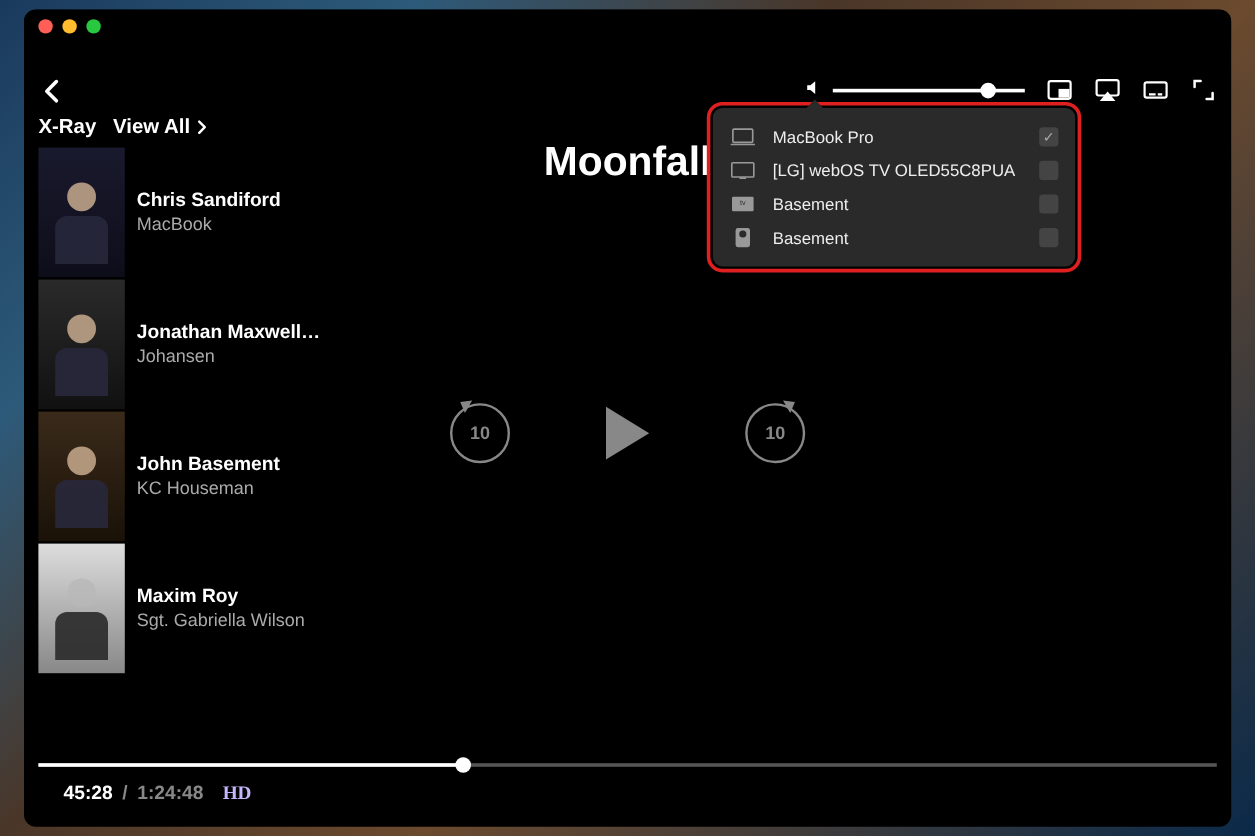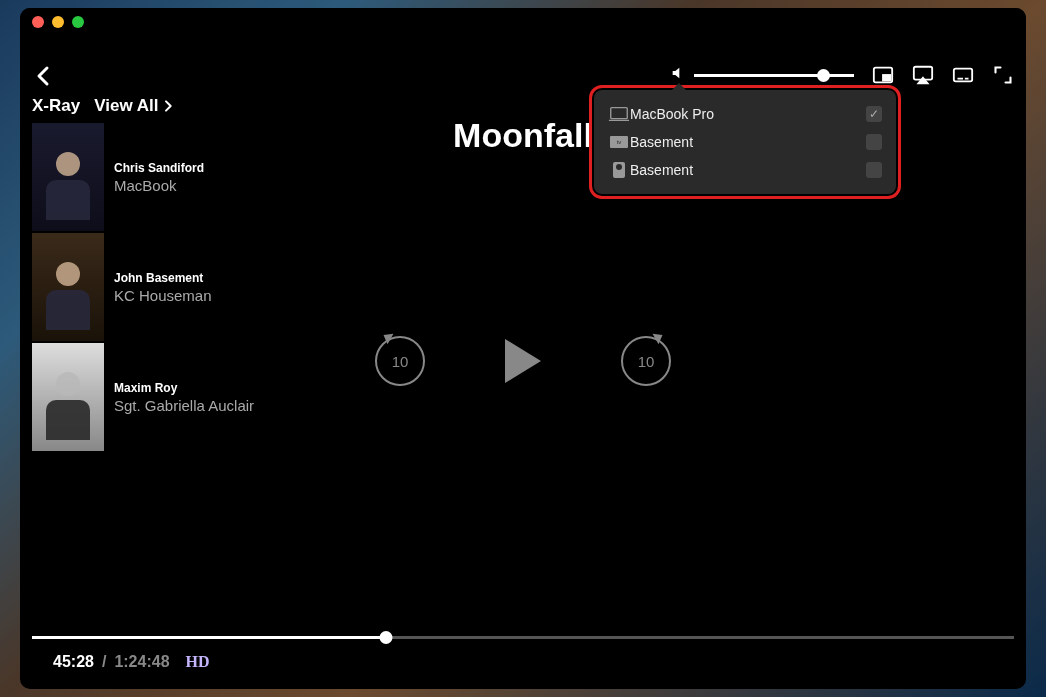--- a/index.html
+++ b/index.html
@@ -73,21 +73,21 @@
       margin-top: 0;
       height: 110px;
     }
     .cast-photo {
       width: 72px; height: 108px;
       background: #333;
       flex-shrink: 0;
       display: flex; align-items: center; justify-content: center;
     }
     .cast-text { display: flex; flex-direction: column; gap: 2px; }
-    .actor-name { font-weight: 700; font-size: 12px; color: #fff; }
+    .actor-name { font-weight: 700; font-size: 16px; color: #fff; }
     .role-name { font-size: 15px; color: #aaa; }
 
     .movie-title {
       position: absolute;
       top: 80px;
       left: 50%;
       transform: translateX(-50%);
       font-size: 34px;
       font-weight: 700;
     }
@@ -123,21 +123,21 @@
       border-bottom: 8px solid #888;
       transform: rotate(-60deg);
     }
     .skip-fwd .arrow {
       top: -3px; right: 6px;
       border-left: 6px solid transparent;
       border-right: 6px solid transparent;
       border-bottom: 8px solid #888;
       transform: rotate(60deg);
     }
-    .skip-label { font-size: 15px; color: #888; font-weight: 400; z-index: 1; }
+    .skip-label { font-size: 15px; color: #888; font-weight: 700; z-index: 1; }
     .play-btn {
       width: 0; height: 0;
       border-top: 22px solid transparent;
       border-bottom: 22px solid transparent;
       border-left: 36px solid #888;
       cursor: pointer;
     }
 
     .top-right {
       position: absolute;
@@ -170,20 +170,21 @@
       position:absolute;
       top:-7px; right:210px;
       width:0; height:0;
       border-left:7px solid transparent;
       border-right:7px solid transparent;
       border-bottom:7px solid #2a2a2a;
     }
     .ap-row {
       display: flex; align-items: flex-start;
       padding: 6px 14px;
+      gap: 14px;
       cursor: pointer;
       font-size: 14px;
       color: #eee;
     }
     .ap-icon {
       width: 22px; height: 16px;
       display:flex; align-items:center; justify-content:center;
     }
     .ap-icon svg { stroke:#999; fill:none; }
     .ap-label { flex: 1; }
@@ -278,37 +279,47 @@
         <div class="cast-photo ph1">
             <div class="head"></div>
             <div class="body"></div>
           </div>
         <div class="cast-text">
           <span class="actor-name">Chris Sandiford</span>
           <span class="role-name">MacBook</span>
         </div>
       </div>
       <div class="cast-row">
+        <div class="cast-photo ph2">
+            <div class="head"></div>
+            <div class="body"></div>
+          </div>
+        <div class="cast-text">
+          <span class="actor-name">Jonathan Maxwell…</span>
+          <span class="role-name">Johansen</span>
+        </div>
+      </div>
+      <div class="cast-row">
         <div class="cast-photo ph3">
             <div class="head"></div>
             <div class="body"></div>
           </div>
         <div class="cast-text">
           <span class="actor-name">John Basement</span>
           <span class="role-name">KC Houseman</span>
         </div>
       </div>
       <div class="cast-row">
         <div class="cast-photo ph5">
             <div class="head"></div>
             <div class="body"></div>
           </div>
         <div class="cast-text">
           <span class="actor-name">Maxim Roy</span>
-          <span class="role-name">Sgt. Gabriella Auclair</span>
+          <span class="role-name">Sgt. Gabriella Wilson</span>
         </div>
       </div>
     </div>
 
     <div class="movie-title">Moonfall</div>
 
     <div class="center-controls">
       <div class="skip-btn skip-back">
         <div class="ring"></div>
           <div class="arrow"></div>
@@ -366,20 +377,30 @@
             <svg viewBox="0 0 24 16" width="22" height="16" stroke-width="1.5">
               <rect x="3" y="1" width="18" height="12" rx="1"></rect>
               <line x1="1" y1="15" x2="23" y2="15"></line>
             </svg>
           </span>
         <span class="ap-label">MacBook Pro</span>
         <span class="ap-check checked"></span>
       </div>
       <div class="ap-row">
         <span class="ap-icon">
+            <svg viewBox="0 0 24 16" width="22" height="16" stroke-width="1.5">
+              <rect x="2" y="1" width="20" height="13" rx="1"></rect>
+              <line x1="9" y1="15" x2="15" y2="15"></line>
+            </svg>
+          </span>
+        <span class="ap-label">[LG] webOS TV OLED55C8PUA</span>
+        <span class="ap-check"></span>
+      </div>
+      <div class="ap-row">
+        <span class="ap-icon">
             <span class="atv-icon">tv</span>
           </span>
         <span class="ap-label">Basement</span>
         <span class="ap-check"></span>
       </div>
       <div class="ap-row">
         <span class="ap-icon">
             <span class="speaker-icon"></span>
           </span>
         <span class="ap-label">Basement</span>

